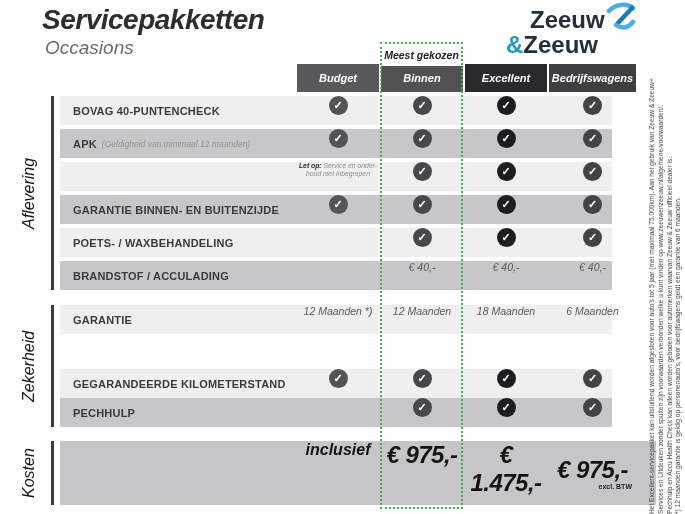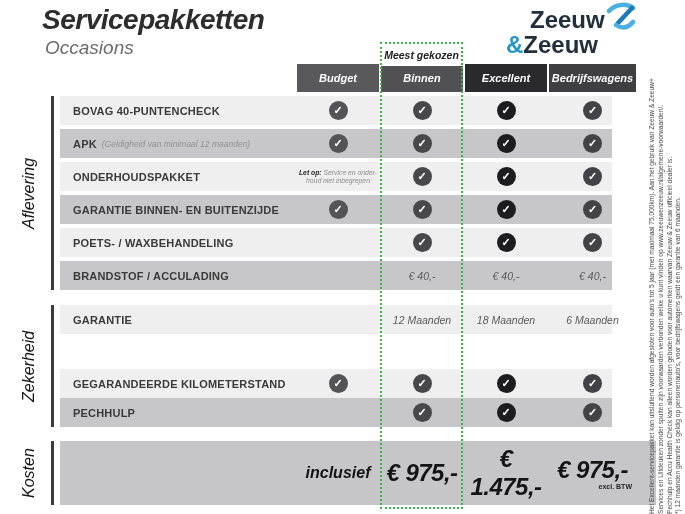--- a/index.html
+++ b/index.html
@@ -33,21 +33,21 @@
   #vdot-l{left:380px;} #vdot-r{left:461px;}
   .hdot{position:absolute;left:380px;top:507px;width:83px;height:0;border-top:2px dotted #3ab54a;z-index:30;}
 
   
   .row{position:absolute;left:60px;width:552px;height:29px;}
   .row.light{background:#efeff0;} .row.dark{background:#c7c7c9;}
   .rlabel{position:absolute;left:13px;top:0;height:100%;display:flex;align-items:center;gap:5px;}
   .rlabel.twoline{flex-direction:column;align-items:flex-start;justify-content:center;gap:1px;}
   .rl{font-weight:bold;font-size:11px;color:#3a3a3a;letter-spacing:.2px;white-space:nowrap;}
   .rsub{font-style:italic;font-size:8.5px;color:#919191;white-space:nowrap;}
-  .cell{position:absolute;top:0;height:100%;display:flex;align-items:center;justify-content:center;text-align:center;}
+  .cell{position:absolute;top:0;height:100%;display:flex;justify-content:center;text-align:center;}
   .c-b{left:237px;width:82px;} .c-p{left:321px;width:82px;} .c-e{left:405px;width:82px;} .c-w{left:489px;width:87px;}
   .chk{width:19px;height:19px;border-radius:50%;display:flex;align-items:center;justify-content:center;
        color:#fff;font-size:11px;font-weight:bold;}
   .chk::after{content:"✓";}
   .chk.b{background:#545456;} .chk.p{background:#48484a;} .chk.e{background:#1d1d20;} .chk.w{background:#434345;}
   .val{font-style:italic;font-size:10.5px;color:#5a5a5a;white-space:nowrap;}
   .note{font-size:6.8px;color:#8d8d8d;font-style:italic;line-height:8px;text-align:center;}
   .note b{color:#222;font-weight:bold;}
 
   
@@ -138,23 +138,20 @@
       </div>
     <div class="cell c-e">
         <span class="chk e"></span>
       </div>
     <div class="cell c-w">
         <span class="chk w"></span>
       </div>
   </div>
 
   <div class="row light" style="top:162px">
-    <div class="rlabel">
-        <span class="rl">ONDERHOUDSPAKKET</span>
-      </div>
     <div class="cell c-b">
       <div class="note">
         <b>Let op:</b><span> Service en onder-</span><br>
         <span>houd niet inbegrepen</span>
       </div>
     </div>
     <div class="cell c-p">
         <span class="chk p"></span>
       </div>
     <div class="cell c-e">
@@ -212,20 +209,23 @@
         <span class="val">€ 40,-</span>
       </div>
   </div>
 
   <div class="sline" id="line-zek"></div>
   <div class="slabel" id="lab-zek">Zekerheid</div>
 
   <div class="row light" style="top:305px">
     <div class="rlabel">
         <span class="rl">GARANTIE</span>
+      </div>
+    <div class="cell c-b">
+        <span class="val">12 Maanden *)</span>
       </div>
     <div class="cell c-p">
         <span class="val">12 Maanden</span>
       </div>
     <div class="cell c-e">
         <span class="val">18 Maanden</span>
       </div>
     <div class="cell c-w">
         <span class="val">6 Maanden</span>
       </div>

